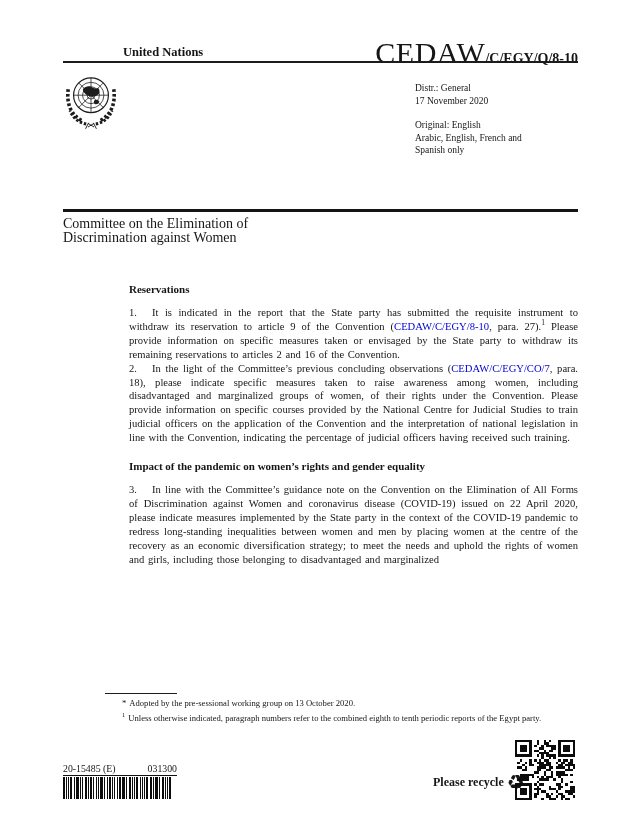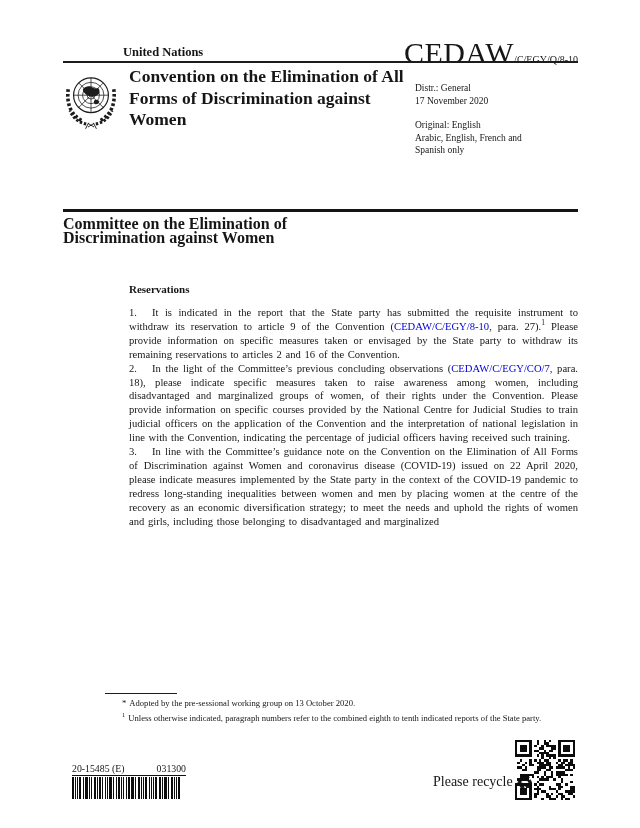--- a/index.html
+++ b/index.html
@@ -5,52 +5,52 @@
   html,body{margin:0;padding:0;background:#e8e8e8;}
   .page{
     position:relative; width:640px; height:828px; background:#ffffff;
     font-family:"Liberation Serif", serif; color:#161616; overflow:hidden;
     margin:0 auto;
   }
   
   .un-label{position:absolute; left:123px; top:45px; font-weight:bold; font-size:12.5px;}
   .doc-symbol{position:absolute; right:62px; top:36px; white-space:nowrap;}
   .doc-symbol .big{font-size:30px; letter-spacing:.5px;}
-  .doc-symbol .small{font-size:10px;}
+  .doc-symbol .small{font-size:14px;font-weight:bold;}
   .rule-top{position:absolute; left:63px; width:515px; top:61px; height:1.5px; background:#1c1c1c;}
   .emblem{position:absolute; left:61px; top:68px; width:60px; height:64px;}
   .org-title{position:absolute; left:129px; top:66px; width:300px;
     font-size:17.5px; font-weight:bold; line-height:21.5px;}
   .distr-block{position:absolute; left:415px; top:82px; font-size:9.5px; line-height:12.5px;}
   .distr-block .gap{height:12px;}
   
   .rule-thick{position:absolute; left:63px; width:515px; top:209px; height:2.6px; background:#141414;}
   .committee{position:absolute; left:63px; top:217px; width:265px;
-    font-weight:bold; font-size:16px; line-height:13.5px;}
+    font-weight:normal; font-size:14px; line-height:13.5px;}
   
   .content{position:absolute; left:129px; top:268px; width:449px;}
   .doc-title{font-size:13.5px; font-weight:bold; line-height:17px; width:398px; margin:0;}
   .sec-heading{font-size:11px; font-weight:bold; margin:15px 0 11px 0;}
   .para{font-size:10.6px; line-height:13.9px; text-align:justify; margin:0; word-spacing:1px;}
   .pnum{display:inline-block; width:23px;}
   sup{font-size:7.5px; line-height:0;}
   a.doclink{color:#0000d6; text-decoration:none; cursor:pointer;}
   
   .footnotes{position:absolute; left:105px; top:693px; width:473px; font-size:8.6px; line-height:11.2px;}
   .fn-rule{width:72px; border-top:1.2px solid #1c1c1c; margin-bottom:4px;}
   .fn{padding-left:28px; text-indent:-11px;}
   .fn .mk{padding-right:3px;}
   .fn .mk-sup{font-size:6.5px; vertical-align:super; padding-right:3px;}
   
-  .job-block{position:absolute; left:72px; top:763px; width:114px;font-family:Liberation Serif, serif;}
+  .job-block{position:absolute; left:63px; top:763px; width:114px;font-family:Liberation Serif, serif;}
   .job-line{display:flex; justify-content:space-between; font-size:9.8px;
     border-bottom:1.2px solid #111; padding-bottom:1px;}
   .barcode{display:block; margin-top:1px;}
   .recycle-block{position:absolute; left:433px; top:772px; display:flex; align-items:center;}
-  .recycle-label{font-size:14px; font-weight:normal; white-space:nowrap;text-align:center;}
+  .recycle-label{font-size:12px; font-weight:bold; white-space:nowrap;text-align:center;}
   .recycle-glyph{font-family:"DejaVu Sans", sans-serif; font-size:20px; line-height:20px; margin-left:3px;}
   .qr{position:absolute; left:515px; top:740px; width:60px; height:60px;}
 </style>
 </head>
 <body>
 
 <div class="page">
 
   <div class="un-label">United Nations</div>
 
@@ -77,21 +77,20 @@
     </g>
     <g stroke="#1d1d1d" fill="none">
       <path d="M34 86 C 16 76, 9 58, 12 34" stroke-width="6" stroke-dasharray="4.5 3.5"></path>
       <path d="M66 86 C 84 76, 91 58, 88 34" stroke-width="6" stroke-dasharray="4.5 3.5"></path>
       <path d="M42 92 C 30 90, 20 82, 15 70" stroke-width="5" stroke-dasharray="4 3"></path>
       <path d="M58 92 C 70 90, 80 82, 85 70" stroke-width="5" stroke-dasharray="4 3"></path>
       <path d="M46 90 l-5 10 M54 90 l5 10 M45 97 l10 -6 M45 91 l10 6" stroke-width="1.6"></path>
     </g>
   </svg>
 
-  <div class="org-title">Convention on the Elimination of All Forms of Discrimination against Women</div>
 
   <div class="distr-block">
     <div>Distr.: General</div>
     <div>17 November 2020</div>
     <div class="gap"></div>
     <div>Original: English</div>
     <div>Arabic, English, French and</div>
     <div>Spanish only</div>
   </div>
 
@@ -103,32 +102,33 @@
 
     <div class="sec-heading">Reservations</div>
     <p class="para">
       <span class="pnum">1.</span><span>It is indicated in the report that the State party has submitted the requisite instrument to withdraw its reservation to article 9 of the Convention (</span><a class="doclink">CEDAW/C/EGY/8-10</a><span>, para. 27).</span><sup>1</sup><span> Please provide information on specific measures taken or envisaged by the State party to withdraw its remaining reservations to articles 2 and 16 of the Convention.</span>
     </p>
 
     <p class="para">
       <span class="pnum">2.</span><span>In the light of the Committee’s previous concluding observations (</span><a class="doclink">CEDAW/C/EGY/CO/7</a><span>, para. 18), please indicate specific measures taken to raise awareness among women, including disadvantaged and marginalized groups of women, of their rights under the Convention. Please provide information on specific courses provided by the National Centre for Judicial Studies to train judicial officers on the application of the Convention and the interpretation of national legislation in line with the Convention, indicating the percentage of judicial officers having received such training.</span>
     </p>
 
+    <div class="sec-heading">Impact of the pandemic on women’s rights and gender equality</div>
     <p class="para">
       <span class="pnum">3.</span><span>In line with the Committee’s guidance note on the Convention on the Elimination of All Forms of Discrimination against Women and coronavirus disease (COVID-19) issued on 22 April 2020, please indicate measures implemented by the State party in the context of the COVID-19 pandemic to redress long-standing inequalities between women and men by placing women at the centre of the recovery as an economic diversification strategy; to meet the needs and uphold the rights of women and girls, including those belonging to disadvantaged and marginalized</span>
     </p>
   </div>
 
   <div class="footnotes">
     <div class="fn-rule"></div>
     <div class="fn">
       <span class="mk">*</span><span>Adopted by the pre-sessional working group on 13 October 2020.</span>
     </div>
     <div class="fn">
-      <span class="mk-sup">1</span><span>Unless otherwise indicated, paragraph numbers refer to the combined eighth to tenth indicated reports of the State party.</span>
+      <span class="mk-sup">1</span><span>Unless otherwise indicated, paragraph numbers refer to the combined eighth to tenth periodic reports of the Egypt party.</span>
     </div>
   </div>
 
   <div class="job-block">
     <div class="job-line">
       <span>20-15485 (E)</span>
       <span>031300</span>
     </div>
     <svg class="barcode" id="barcode-svg" width="114" height="23">
         <rect x="0" y="0" width="2" height="22" fill="#0c0c0c"></rect>

